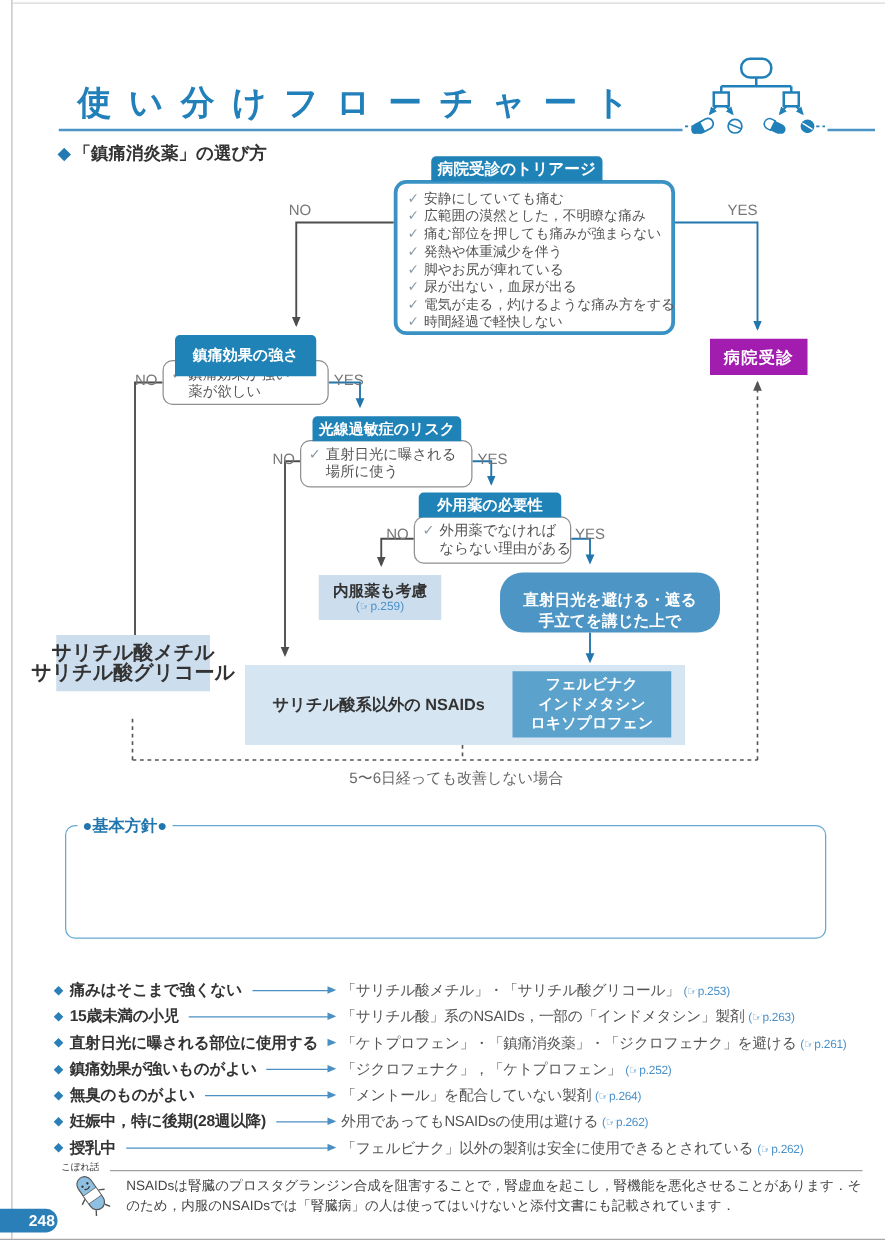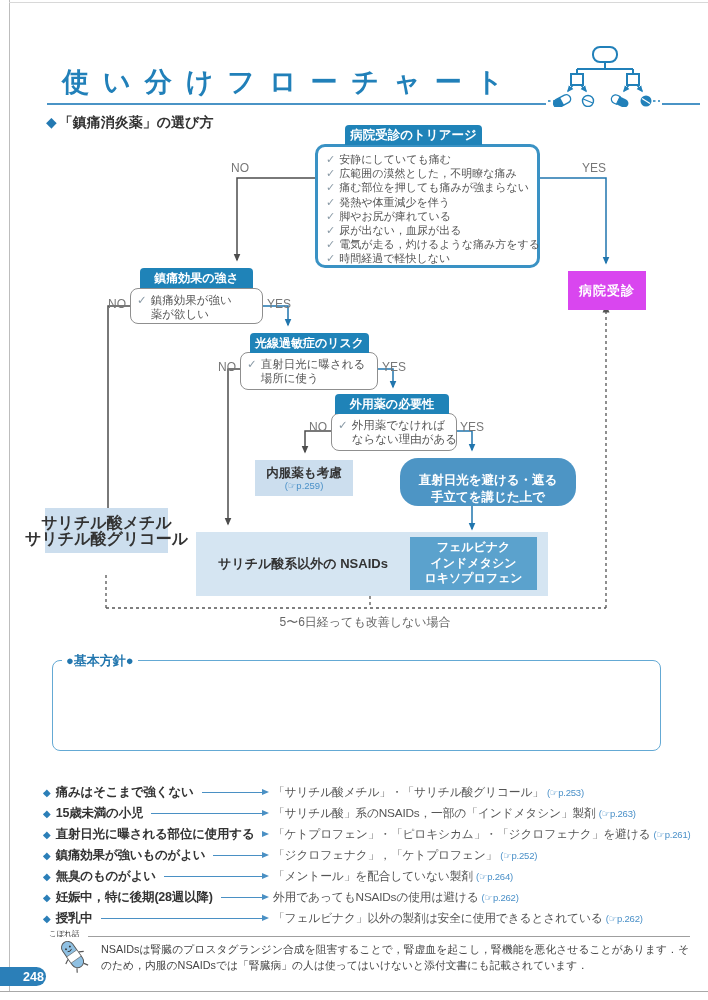--- a/index.html
+++ b/index.html
@@ -19,21 +19,21 @@
   .subtitle-row{left:46px;top:114px;font-size:14px;font-weight:bold;color:#333;white-space:nowrap;}
   .subtitle-row .dia{color:#2379b2;margin-right:2px;font-size:14px;}
 
   
   .wires{left:0;top:0;width:708px;height:1000px;z-index:1;pointer-events:none;}
   .box{z-index:2;}
 
   
   .hbox{background:#1f83b8;color:#fff;font-weight:bold;display:flex;align-items:center;justify-content:center;border-radius:4px 4px 0 0;white-space:nowrap;z-index:3;}
   .h-triage{left:345px;top:125px;width:137px;height:20px;font-size:12.5px;}
-  .h-q2{left:140px;top:268px;width:113px;height:20px;font-size:12px;}
+  .h-q2{left:140px;top:268px;width:113px;height:33px;font-size:12px;}
   .h-q3{left:250px;top:333px;width:119px;height:20px;font-size:12px;}
   .h-q4{left:335px;top:394px;width:114px;height:20px;font-size:12px;}
 
   
   .triage-box{left:315px;top:144px;width:225px;height:124px;background:#fff;border:3px solid#3a92c4;border-radius:10px;padding:5px 4px 0 8px;z-index:2;}
   .titem{display:flex;font-size:11px;line-height:14.2px;color:#555;white-space:nowrap;}
   .tick{color:#8a9aa6;margin-right:4px;flex:none;}
 
   
   .qbox{background:#fff;border:1.5px solid #8f8f8f;border-radius:8px;display:flex;padding:4px 6px;font-size:11.5px;color:#555;line-height:14px;}
@@ -48,21 +48,21 @@
   
   .litebox{background:#ccdeee;color:#333;display:flex;flex-direction:column;align-items:center;justify-content:center;text-align:center;}
   .oral-box{left:255px;top:460px;width:98px;height:36px;}
   .oral-box .t{font-size:12.5px;font-weight:bold;line-height:14px;}
   .oral-box .ref{font-size:9.5px;color:#4a90c8;line-height:11px;}
   .sun-box{left:400px;top:458px;width:176px;height:48px;background:#4d95c5;color:#fff;display:flex;flex-direction:column;align-items:center;justify-content:flex-end;font-weight:bold;font-size:12.5px;line-height:17px;white-space:nowrap;border-radius:18px;}
   .sal-box{left:45px;top:508px;width:123px;height:45px;font-weight:bold;font-size:16px;line-height:16px;white-space:nowrap;}
   .nsaids-box{left:196px;top:532px;width:352px;height:64px;background:#d5e5f2;padding-left:12px;}
   .nsaids-box .cap{position:absolute;left:0;top:0;width:214px;height:64px;display:flex;align-items:center;justify-content:center;font-weight:bold;font-size:13px;color:#333;white-space:nowrap;}
   .felbi-box{left:410px;top:537px;width:127px;height:53px;background:#5ba2cd;color:#fff;display:flex;flex-direction:column;align-items:center;justify-content:center;font-weight:bold;font-size:12px;line-height:15.5px;}
-  .hosp-box{left:568px;top:271px;width:78px;height:39px;background:#d946ef;color:#fff;display:flex;align-items:center;justify-content:center;font-weight:bold;font-size:13px;letter-spacing:1px;}
+  .hosp-box{left:568px;top:271px;width:78px;height:29px;background:#a21caf;color:#fff;display:flex;align-items:center;justify-content:center;font-weight:bold;font-size:13px;letter-spacing:1px;}
 
   .chart-caption{left:240px;top:614px;width:250px;text-align:center;font-size:12px;color:#666;white-space:nowrap;}
 
   
   .principle{left:52px;top:660px;width:609px;height:91px;border:1.5px solid #64a9d4;border-radius:8px;}
   .principle-label{left:62px;top:652px;background:#fff;padding:0 4px;color:#2176ae;font-weight:bold;font-size:13px;z-index:3;white-space:nowrap;}
   .principle-text{left:66px;top:672px;width:583px;font-size:12.4px;color:#444;line-height:20.5px;text-align:justify;}
 
   
   .recs{left:43px;top:782px;width:650px;}
@@ -273,21 +273,21 @@
     <div class="rrow">
       <span class="rdia">◆</span>
       <span class="rlabel">15歳未満の小児</span>
       <span class="rline"></span>
       <span class="rresult"><span>「サリチル酸」系のNSAIDs，一部の「インドメタシン」製剤</span><span class="rref">(☞p.263)</span></span>
     </div>
     <div class="rrow">
       <span class="rdia">◆</span>
       <span class="rlabel">直射日光に曝される部位に使用する</span>
       <span class="rline"></span>
-      <span class="rresult"><span>「ケトプロフェン」・「ピロキシカム」・「ジクロフェナク」を避ける</span><span class="rref">(☞p.261)</span></span>
+      <span class="rresult"><span>「ケトプロフェン」・「鎮痛消炎薬」・「ジクロフェナク」を避ける</span><span class="rref">(☞p.261)</span></span>
     </div>
     <div class="rrow">
       <span class="rdia">◆</span>
       <span class="rlabel">鎮痛効果が強いものがよい</span>
       <span class="rline"></span>
       <span class="rresult"><span>「ジクロフェナク」，「ケトプロフェン」</span><span class="rref">(☞p.252)</span></span>
     </div>
     <div class="rrow">
       <span class="rdia">◆</span>
       <span class="rlabel">無臭のものがよい</span>

